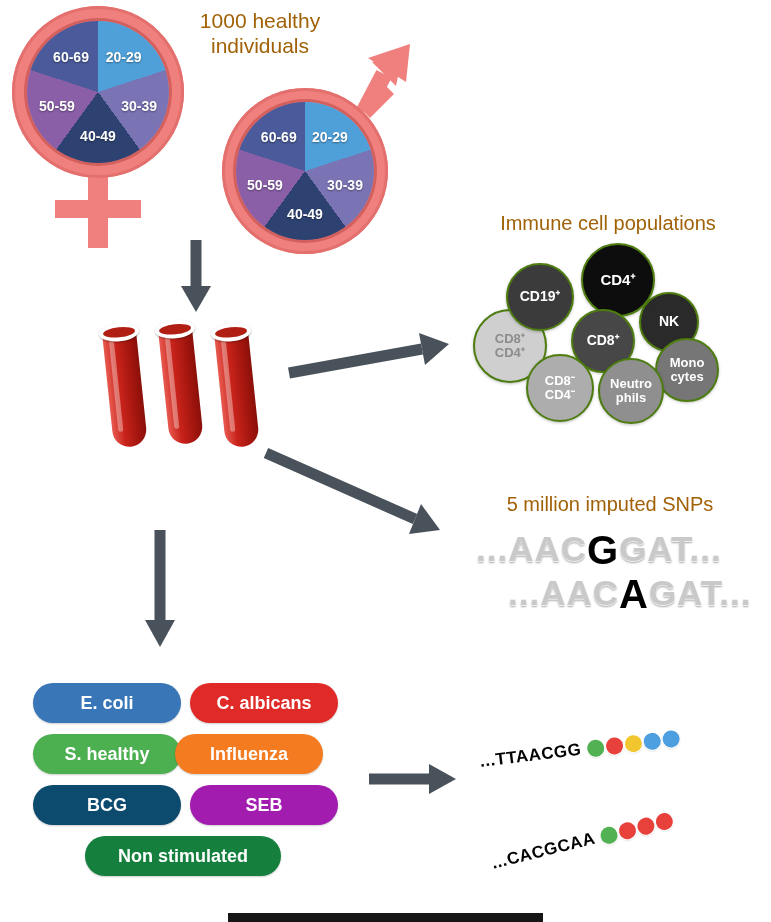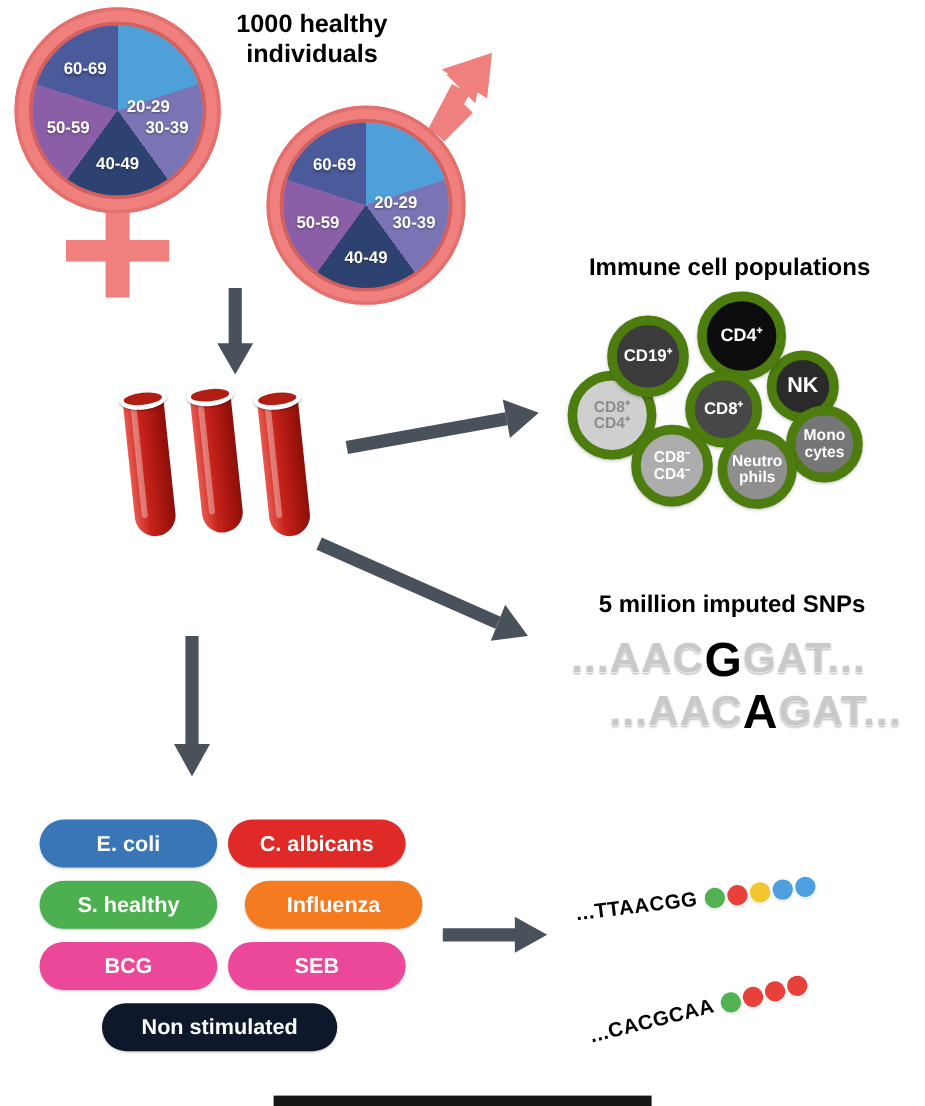--- a/index.html
+++ b/index.html
@@ -3,33 +3,33 @@
 <meta charset="utf-8">
 <style>
   html,body{margin:0;padding:0;background:#fff;}
   .canvas{position:relative;width:771px;height:922px;background:#fff;overflow:hidden;
           font-family:"Liberation Sans",sans-serif;color:#111;}
 
   
   .arrows{position:absolute;left:0;top:0;pointer-events:none;z-index:6;}
 
   
-  .h{position:absolute;font-weight:bold;font-size:20px;text-align:center;line-height:1.2;color:#000000;}
+  .h{position:absolute;font-weight:normal;font-size:20px;text-align:center;line-height:1.2;color:#a16207;}
   .title{left:165px;top:8px;width:190px;font-size:21px;}
   .blood-label{left:92px;top:476px;width:190px;}
   .immune-title{left:448px;top:211px;width:320px;}
   .snp-title{left:450px;top:492px;width:320px;}
   .expr-title{left:462px;top:684px;width:310px;}
 
   
   .sym-circle{position:absolute;border-radius:50%;background:#F0807E;box-shadow:inset 0 0 0 3px #E4706E;}
   .pie{position:absolute;border-radius:50%;box-shadow:0 0 0 3px #D4605E;}
   .pl{position:absolute;transform:translate(-50%,-50%);color:#fff;font-weight:bold;font-size:14px;
       white-space:nowrap;text-shadow:0 1px 2px rgba(0,0,0,.4);}
-  .pl0{left:68%;top:25%;margin-top:31px;} .pl1{left:79%;top:60%;} .pl2{left:50%;top:81%;}
+  .pl0{left:68%;top:25%;} .pl1{left:79%;top:60%;} .pl2{left:50%;top:81%;}
   .pl3{left:21%;top:60%;} .pl4{left:31%;top:25%;}
 
   .female{position:absolute;left:12px;top:6px;width:180px;height:244px;}
   .female .sym-circle{left:0;top:0;width:172px;height:172px;}
   .female .pie{left:15px;top:15px;width:142px;height:142px;}
   .f-stem{position:absolute;left:76px;top:166px;width:20px;height:76px;background:#F0807E;}
   .f-cross{position:absolute;left:43px;top:194px;width:86px;height:18px;background:#F0807E;}
 
   .male{position:absolute;left:222px;top:58px;width:230px;height:200px;}
   .male .sym-circle{left:0;top:30px;width:166px;height:166px;}
@@ -43,46 +43,46 @@
   .tube-rim{position:absolute;left:-1px;top:0;width:32px;height:10px;border-radius:50%;
             background:#B01E14;border:4px solid #fff;box-shadow:0 1px 2px rgba(0,0,0,.3);z-index:2;}
   .tube-body{position:absolute;left:2px;top:8px;width:34px;height:116px;
              background:linear-gradient(90deg,#E85A50 0%,#C8231B 35%,#9E140D 80%,#8A100A 100%);
              border-radius:6px 6px 17px 17px;}
   .tube-body::after{content:"";position:absolute;left:6px;top:8px;width:5px;height:92px;
              background:rgba(255,255,255,.35);border-radius:3px;}
 
   
   .cells{position:absolute;left:470px;top:246px;width:270px;height:190px;}
-  .cell{position:absolute;border-radius:50%;border:8px solid #4d7c0f;box-sizing:border-box;
+  .cell{position:absolute;border-radius:50%;border:2px solid #4d7c0f;box-sizing:border-box;
         display:flex;flex-direction:column;align-items:center;justify-content:center;
         font-weight:bold;font-size:13px;line-height:1.1;color:#fff;
         box-shadow:0 1px 3px rgba(0,0,0,.25);text-align:center;}
   .cell span:empty{display:none;}
   .c0{left:36px;top:17px;width:68px;height:68px;z-index:3;font-size:14px;justify-content:center;}
   .c1{left:111px;top:-3px;width:74px;height:74px;z-index:4;font-size:15px;}
-  .c2{left:169px;top:46px;width:60px;height:60px;z-index:3;font-size:18px;}
+  .c2{left:169px;top:46px;width:60px;height:60px;z-index:3;font-size:14px;}
   .c3{left:101px;top:63px;width:64px;height:64px;z-index:5;font-size:14px;}
   .c4{left:3px;top:63px;width:74px;height:74px;z-index:2;}
   .c5{left:185px;top:92px;width:64px;height:64px;z-index:4;}
   .c6{left:56px;top:108px;width:68px;height:68px;z-index:5;}
   .c7{left:128px;top:112px;width:66px;height:66px;z-index:6;}
 
   
   .snp-seq{position:absolute;font-size:35px;font-weight:bold;letter-spacing:1px;color:#C9C9C9;
            text-shadow:0 1px 0 #EFEFEF,0 2px 2px #A9A9A9;white-space:nowrap;}
   .snp-seq b{color:#000;font-size:40px;text-shadow:none;vertical-align:-3px;}
   .s1{left:476px;top:528px;} .s2{left:508px;top:572px;}
 
   
   .pills{position:absolute;left:30px;top:680px;width:345px;height:200px;}
   .pill{position:absolute;height:40px;border-radius:20px;color:#fff;font-weight:bold;font-size:18px;
         display:flex;align-items:center;justify-content:center;box-shadow:0 1px 2px rgba(0,0,0,.2);}
   .p0{left:3px;top:3px;width:148px;} .p1{left:160px;top:3px;width:148px;}
-  .p2{left:3px;top:54px;width:148px;} .p3{left:174px;top:54px;width:148px;}
+  .p2{left:3px;top:54px;width:148px;} .p3{left:145px;top:54px;width:148px;}
   .p4{left:3px;top:105px;width:148px;} .p5{left:160px;top:105px;width:148px;}
   .p6{left:55px;top:156px;width:196px;}
 
   
   .expr-rows{position:absolute;left:452px;top:742px;width:318px;height:178px;}
   .erow{position:absolute;display:flex;align-items:center;transform-origin:left center;}
   .r0{left:28px;top:10px;transform:rotate(-7deg);}
   .r1{left:6px;top:48px;}
   .r2{left:40px;top:112px;transform:rotate(-14deg);}
   .eseq{font-weight:bold;font-size:17px;color:#000;letter-spacing:.5px;white-space:nowrap;}
@@ -196,23 +196,23 @@
   </div>
   <div class="snp-seq s2">
     <span>...AAC</span><b>A</b><span>GAT...</span>
   </div>
 
   <div class="pills">
     <div class="pill p0" style="background: rgb(56, 118, 184);">E. coli</div>
     <div class="pill p1" style="background: rgb(224, 42, 40);">C. albicans</div>
     <div class="pill p2" style="background: rgb(76, 175, 80);">S. healthy</div>
     <div class="pill p3" style="background: rgb(244, 123, 32);">Influenza</div>
-    <div class="pill p4" style="background: #ec4899;">BCG</div>
-    <div class="pill p5" style="background: #ec4899;">SEB</div>
-    <div class="pill p6" style="background: #0f172a;">Non stimulated</div>
+    <div class="pill p4" style="background: #0c4a6e;">BCG</div>
+    <div class="pill p5" style="background: #a21caf;">SEB</div>
+    <div class="pill p6" style="background: #15803d;">Non stimulated</div>
   </div>
 
   <div class="expr-rows">
     <div class="erow r0">
       <span class="eseq">...TTAACGG</span>
       <span class="edots">
           <span class="dot" style="background: rgb(82, 177, 83);"></span>
           <span class="dot" style="background: rgb(232, 64, 58);"></span>
           <span class="dot" style="background: rgb(242, 198, 46);"></span>
           <span class="dot" style="background: rgb(77, 159, 224);"></span>

